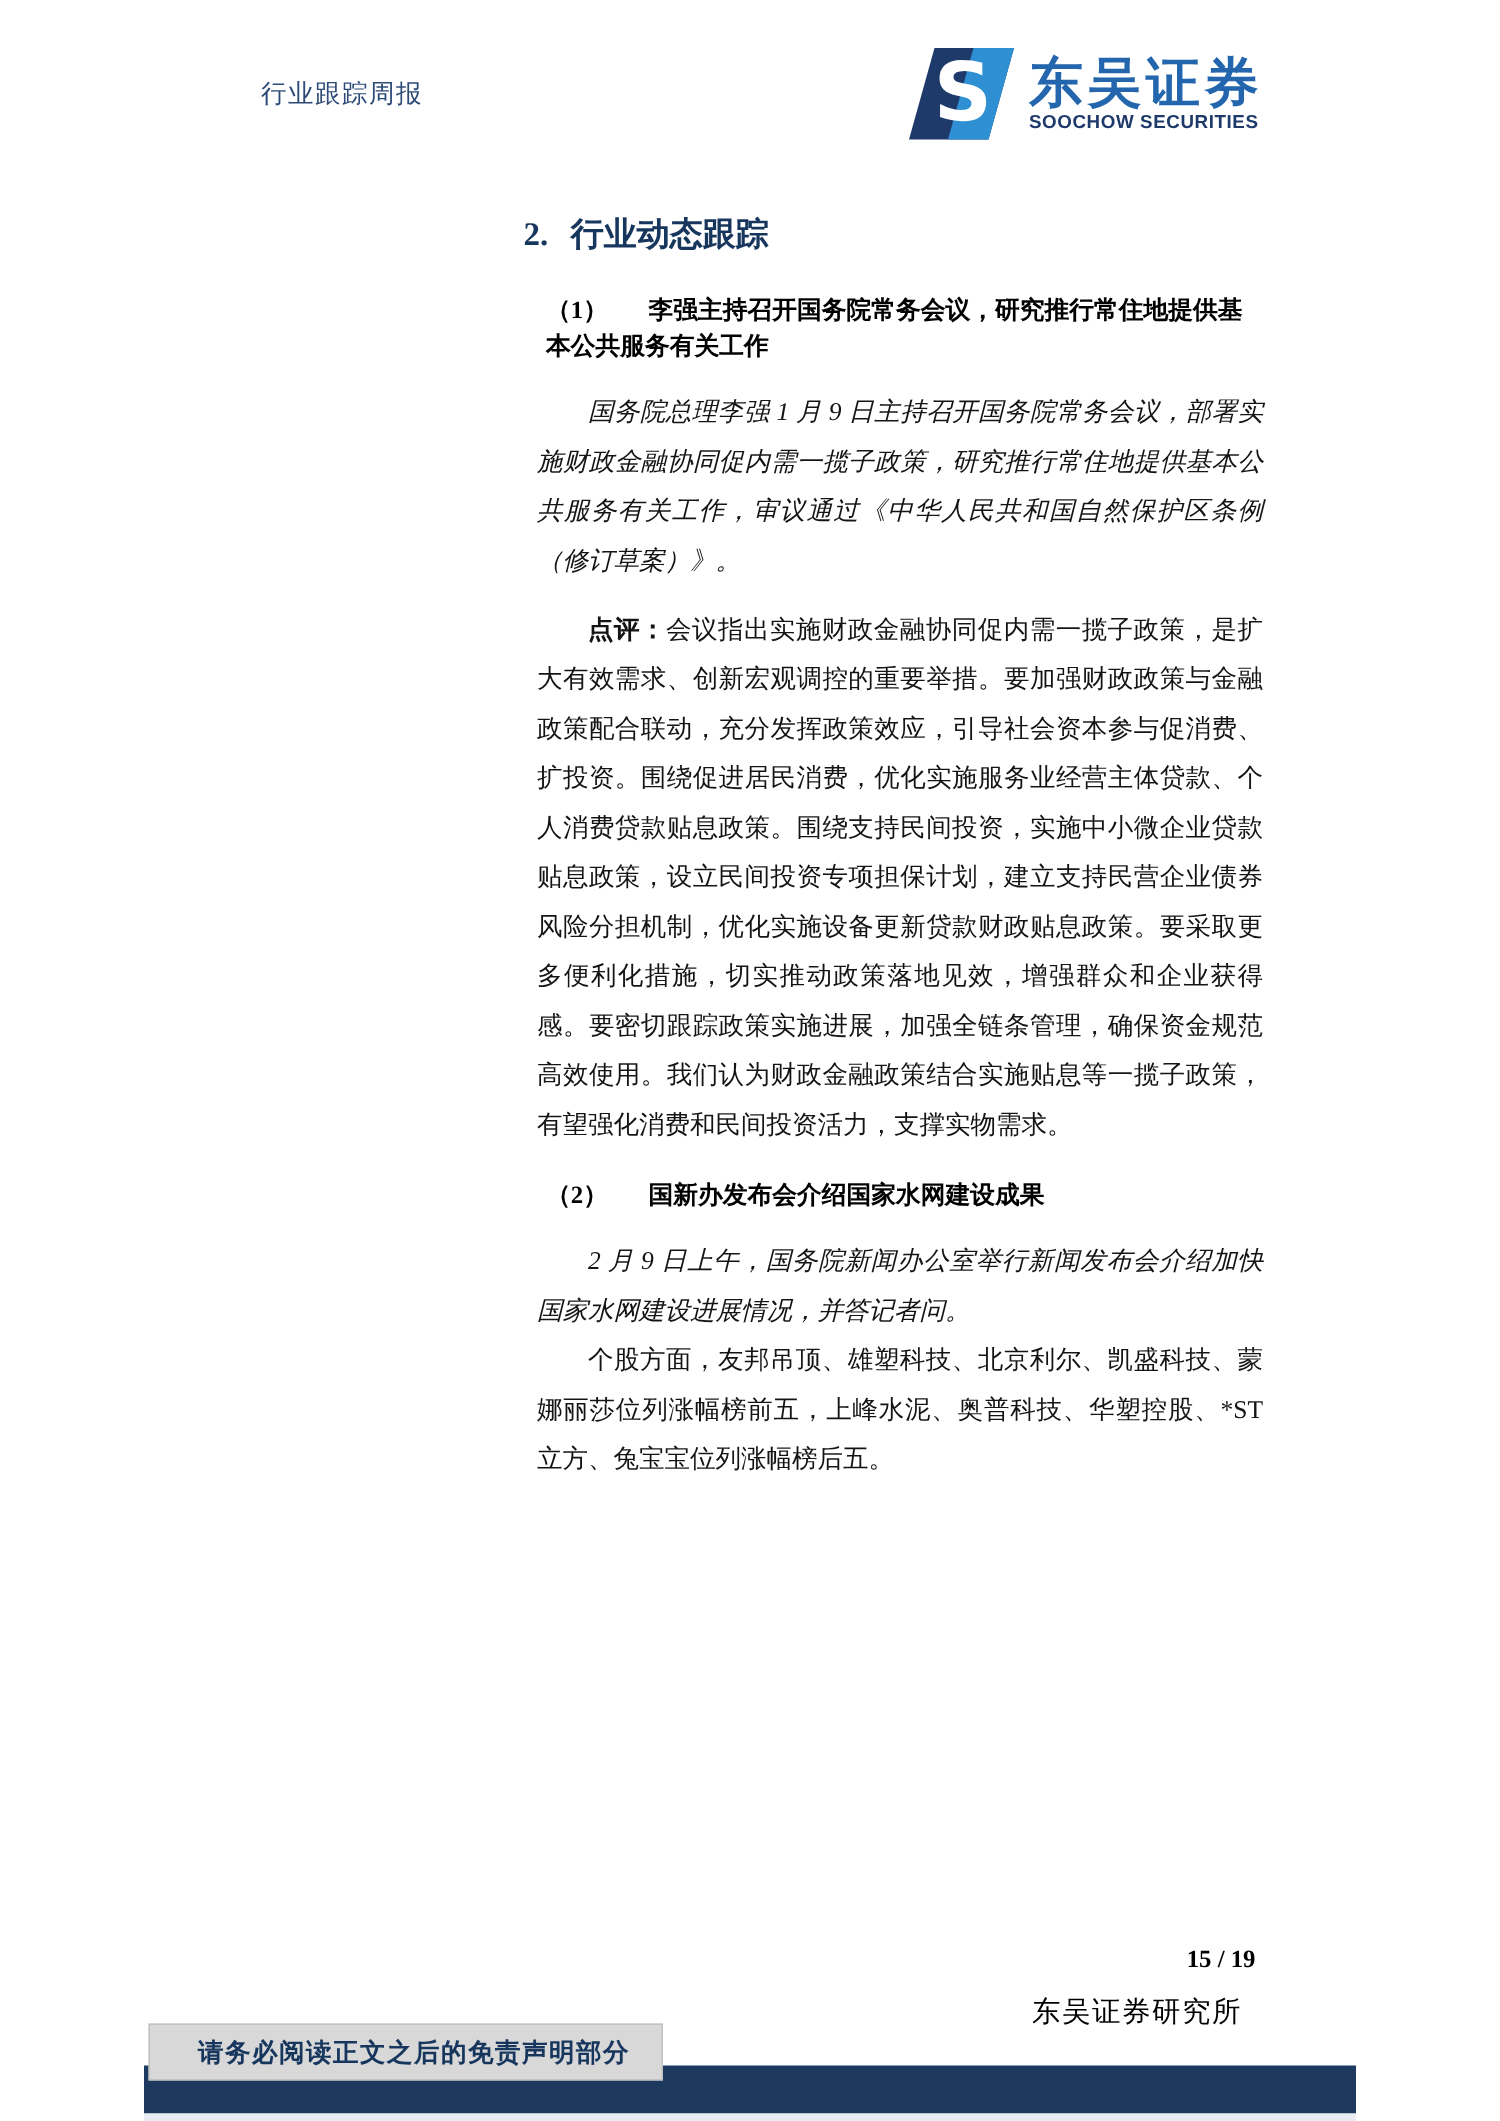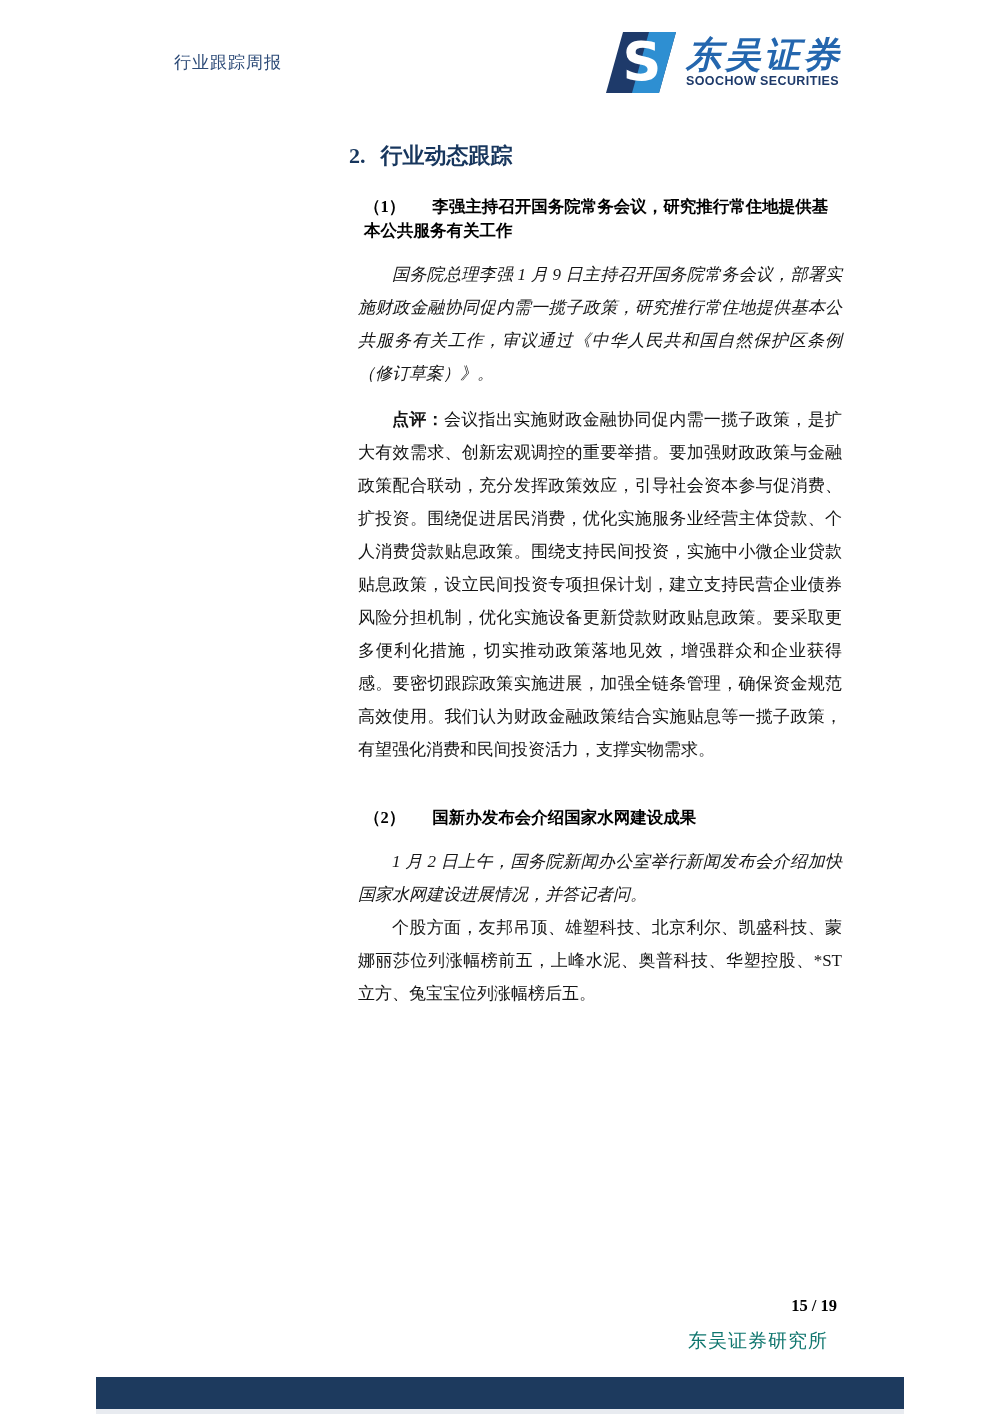--- a/index.html
+++ b/index.html
@@ -30,21 +30,20 @@
   }
   .brand { display: flex; align-items: center; gap: 9px; }
   .brand-text { display: flex; flex-direction: column; align-items: flex-start; }
   .brand-cn {
     font-family: "Liberation Sans", "DejaVu Sans", sans-serif;
     font-size: 36px;
     font-weight: 600;
     color: #2466ae;
     letter-spacing: 3px;
     line-height: 1.05;
-    font-style: italic;
   }
   .brand-en {
     font-family: "Liberation Sans", "DejaVu Sans", sans-serif;
     font-size: 12.5px;
     font-weight: bold;
     color: #1e3a6a;
     letter-spacing: 0.4px;
     margin-top: 1px;
   }
 
@@ -71,41 +70,41 @@
     margin-left: 9px;
     font-size: 17px;
     line-height: 33px;
     text-align: justify;
     text-indent: 2em;
     color: #141414;
   }
   p.summary { margin-top: 15px; font-style: italic; }
   p.comment { margin-top: 13px; }
   p.comment .lbl { font-weight: bold; }
-  h3.sub2 { margin-top: 40px; }
+  h3.sub2 { margin-top: 19px; }
   p.comment2 { margin-top: 20px; }
   h2.sec3 { margin-top: 38px; }
   p.body1 { margin-top: 25px; }
   p.body2 { }
 
   
   .page-num {
     position: absolute;
     top: 1296px;
     right: 67px;
     font-size: 16.5px;
     font-weight: bold;
     color: #000000;
   }
   .institute {
     position: absolute;
     top: 1328px;
     right: 76px;
     font-size: 19px;
-    color: #0f766e;
+    color: #000000;
     letter-spacing: 1px;
   }
   .bottom-bar {
     position: absolute;
     left: 0;
     top: 1377px;
     width: 100%;
     height: 32px;
     background: #1d3a5e;
   }
@@ -164,24 +163,27 @@
       <span class="sub-num">（1）</span><span>李强主持召开国务院常务会议，研究推行常住地提供基本公共服务有关工作</span>
     </h3>
     <p class="par summary">国务院总理李强 1 月 9 日主持召开国务院常务会议，部署实施财政金融协同促内需一揽子政策，研究推行常住地提供基本公共服务有关工作，审议通过《中华人民共和国自然保护区条例（修订草案）》。</p>
     <p class="par comment">
       <span class="lbl">点评：</span><span>会议指出实施财政金融协同促内需一揽子政策，是扩大有效需求、创新宏观调控的重要举措。要加强财政政策与金融政策配合联动，充分发挥政策效应，引导社会资本参与促消费、扩投资。围绕促进居民消费，优化实施服务业经营主体贷款、个人消费贷款贴息政策。围绕支持民间投资，实施中小微企业贷款贴息政策，设立民间投资专项担保计划，建立支持民营企业债券风险分担机制，优化实施设备更新贷款财政贴息政策。要采取更多便利化措施，切实推动政策落地见效，增强群众和企业获得感。要密切跟踪政策实施进展，加强全链条管理，确保资金规范高效使用。我们认为财政金融政策结合实施贴息等一揽子政策，有望强化消费和民间投资活力，支撑实物需求。</span>
     </p>
 
     <h3 class="sub sub2">
       <span class="sub-num">（2）</span><span>国新办发布会介绍国家水网建设成果</span>
     </h3>
-    <p class="par summary">1 月 2 日上午，国务院新闻办公室举行新闻发布会介绍加快国家水网建设进展情况，并答记者问。</p>
+    <p class="par summary">2 月 9 日上午，国务院新闻办公室举行新闻发布会介绍加快国家水网建设进展情况，并答记者问。</p>
 
     <p class="par body2">个股方面，友邦吊顶、雄塑科技、北京利尔、凯盛科技、蒙娜丽莎位列涨幅榜前五，上峰水泥、奥普科技、华塑控股、*ST 立方、兔宝宝位列涨幅榜后五。</p>
 
   </div>
 
   <div class="page-num">15  /  19</div>
   <div class="institute">东吴证券研究所</div>
   <div class="bottom-bar"></div>
   <div class="bottom-strip"></div>
+  <div class="disclaimer-box">
+    <span>请务必阅读正文之后的免责声明部分</span>
+  </div>
 
 </div>
 
 </body></html>

